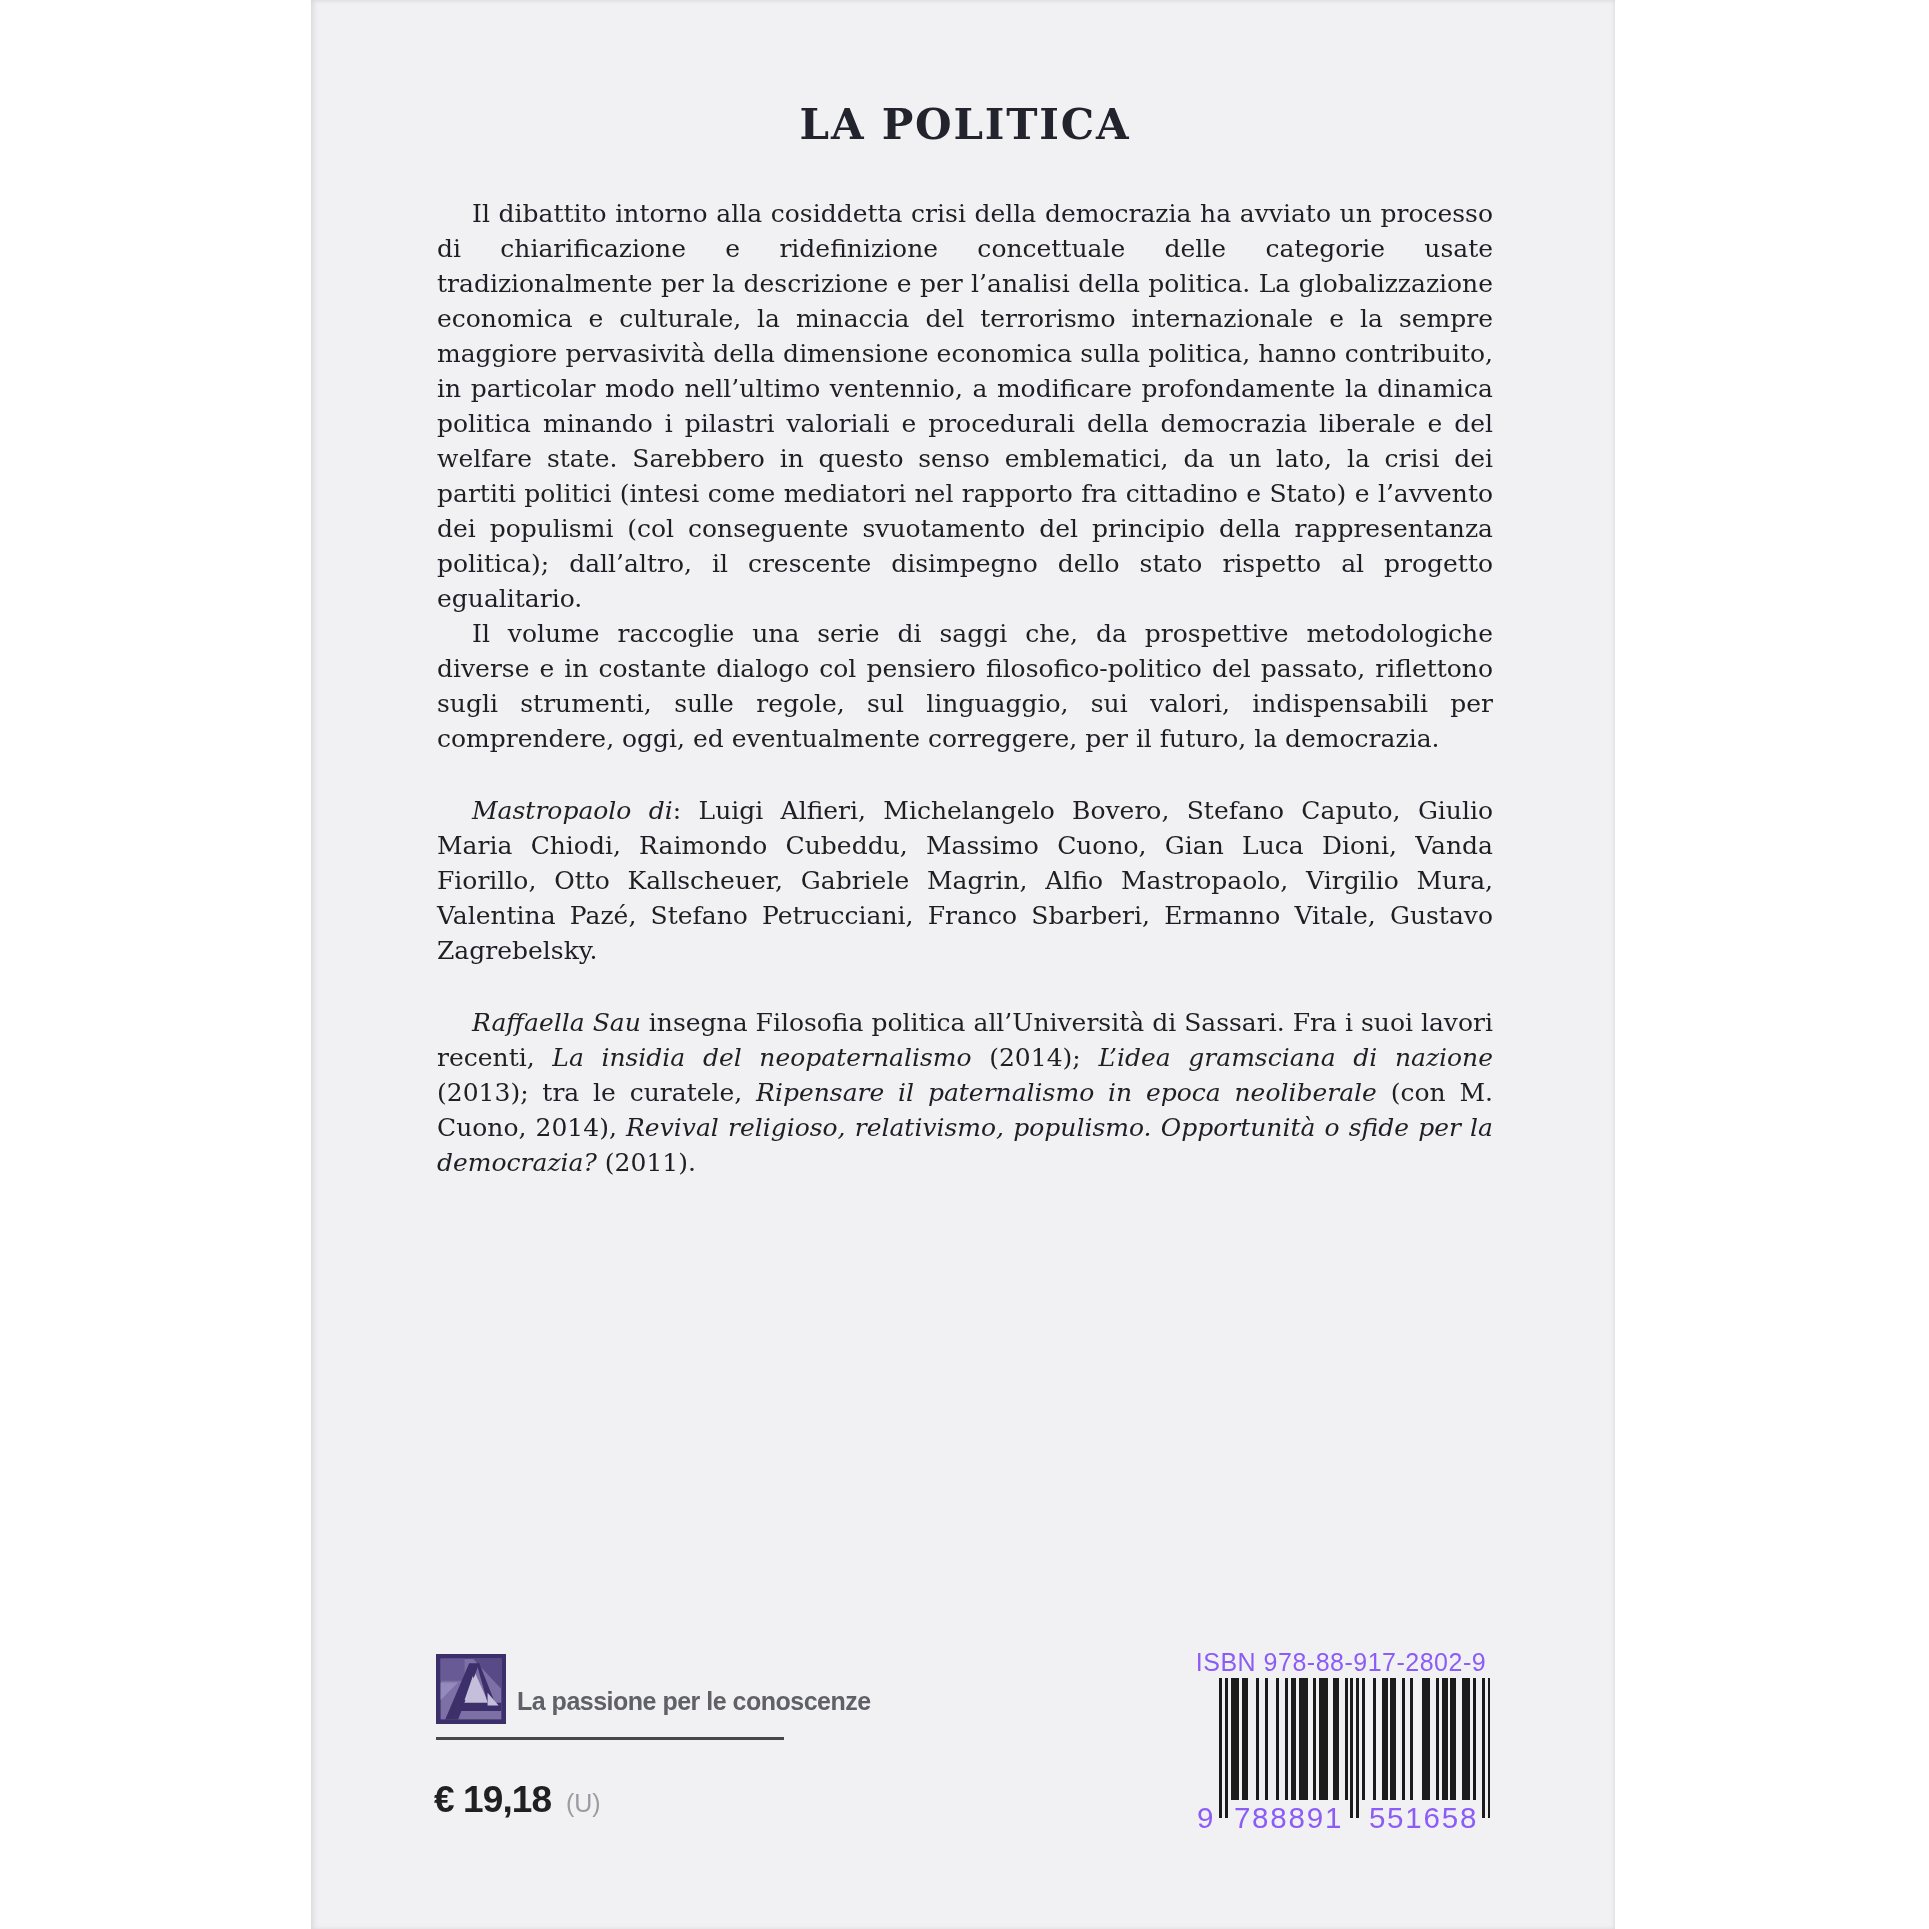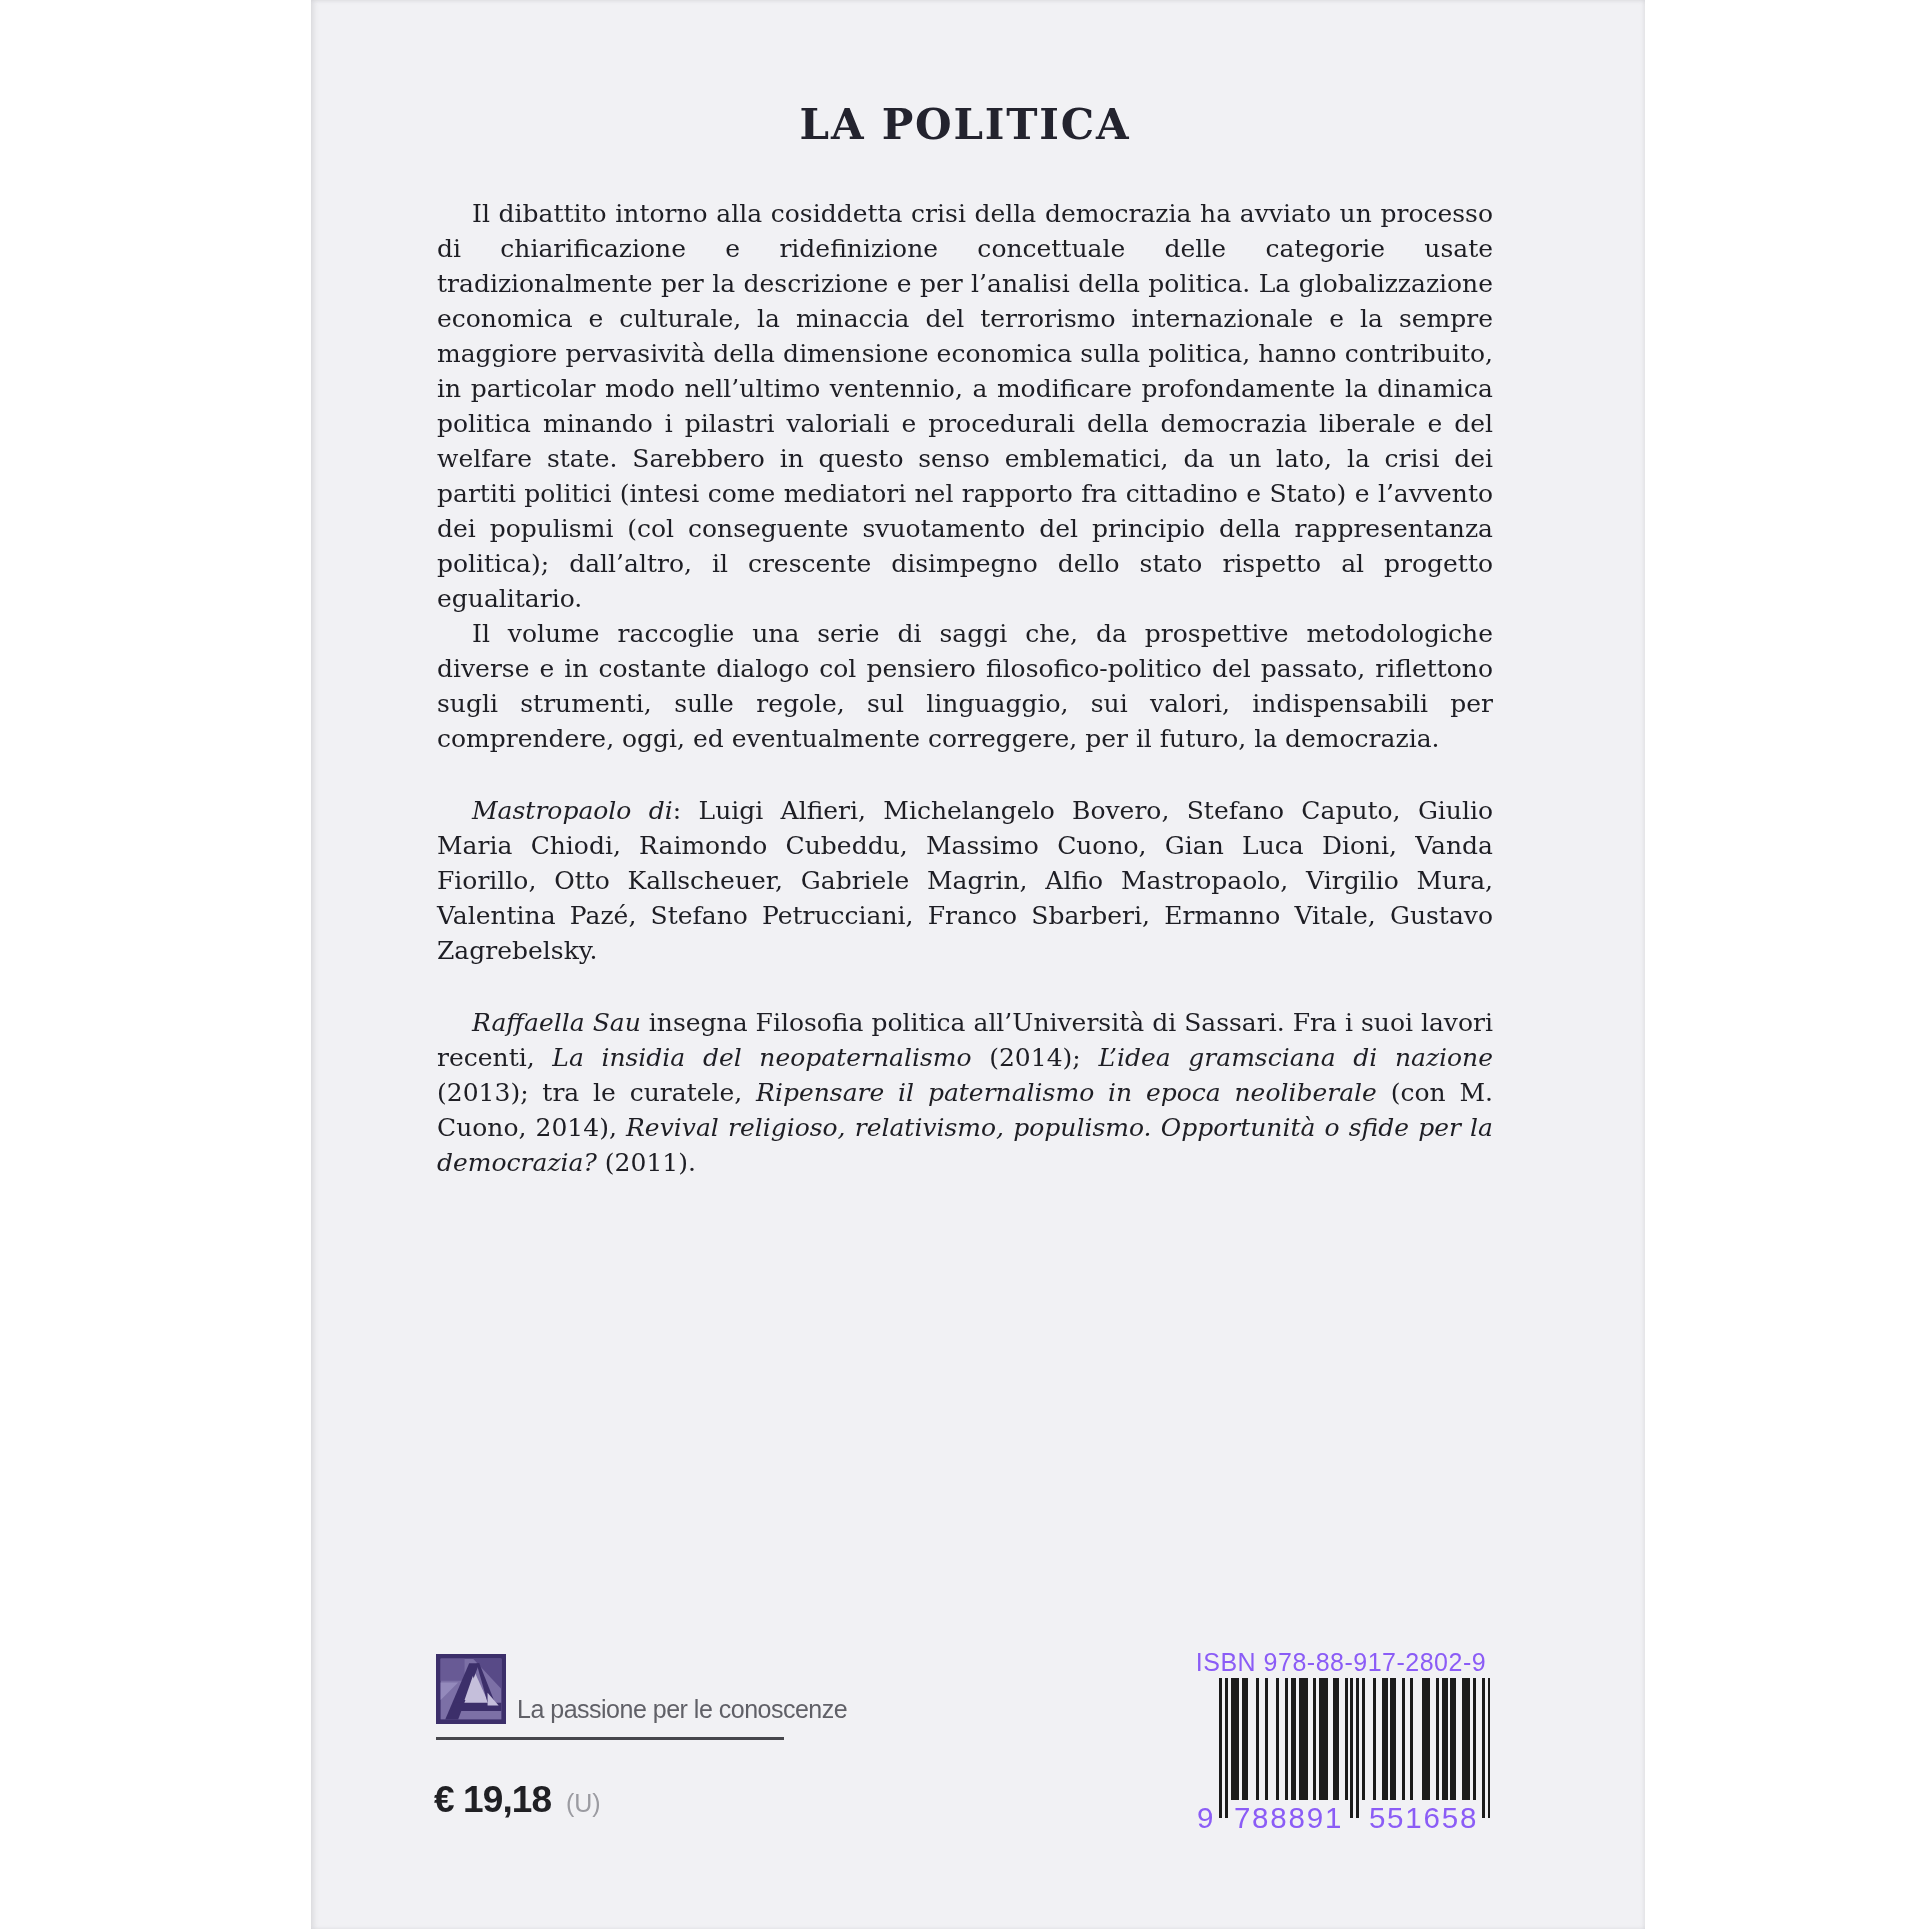--- a/index.html
+++ b/index.html
@@ -10,21 +10,20 @@
     background: #ffffff;
     overflow: hidden;
     font-family: "DejaVu Serif", serif;
   }
   .page {
     position: absolute;
     left: 311px; top: 0;
     width: 1304px; height: 1930px;
     background: #f1f1f4;
     box-shadow: inset 2.8px 0 5.5px rgba(120,120,130,0.18), inset -1.8px 0 3.7px rgba(120,120,130,0.10);
-    padding-left: 30px;
   }
   .page-title {
     position: absolute;
     left: 126px; top: 100px;
     width: 1056px;
     margin: 0;
     text-align: center;
     font-size: 42px;
     font-weight: bold;
     letter-spacing: 1.8px;
@@ -56,26 +55,27 @@
   .pub-name {
     position: absolute; left: 79px; top: -7.4px;
     font-family: "Liberation Sans", sans-serif;
     font-weight: bold;
     font-size: 48px;
     letter-spacing: -1.4px;
     color: #342a64;
     white-space: nowrap;
   }
   .pub-tagline {
-    position: absolute; left: 81px; top: 44px;
+    position: absolute; left: 81px; top: 36px;
     font-family: "Liberation Sans", sans-serif;
     font-size: 25px;
     letter-spacing: -0.5px;
     color: #606067;
     white-space: nowrap;
+    font-weight: bold;
   }
   .pub-rule {
     position: absolute; left: 0; top: 86px;
     width: 348px; height: 2.8px;
     background: #46464c;
   }
   .price-row {
     position: absolute;
     left: 123px; top: 1779px;
     font-family: "Liberation Sans", sans-serif;

